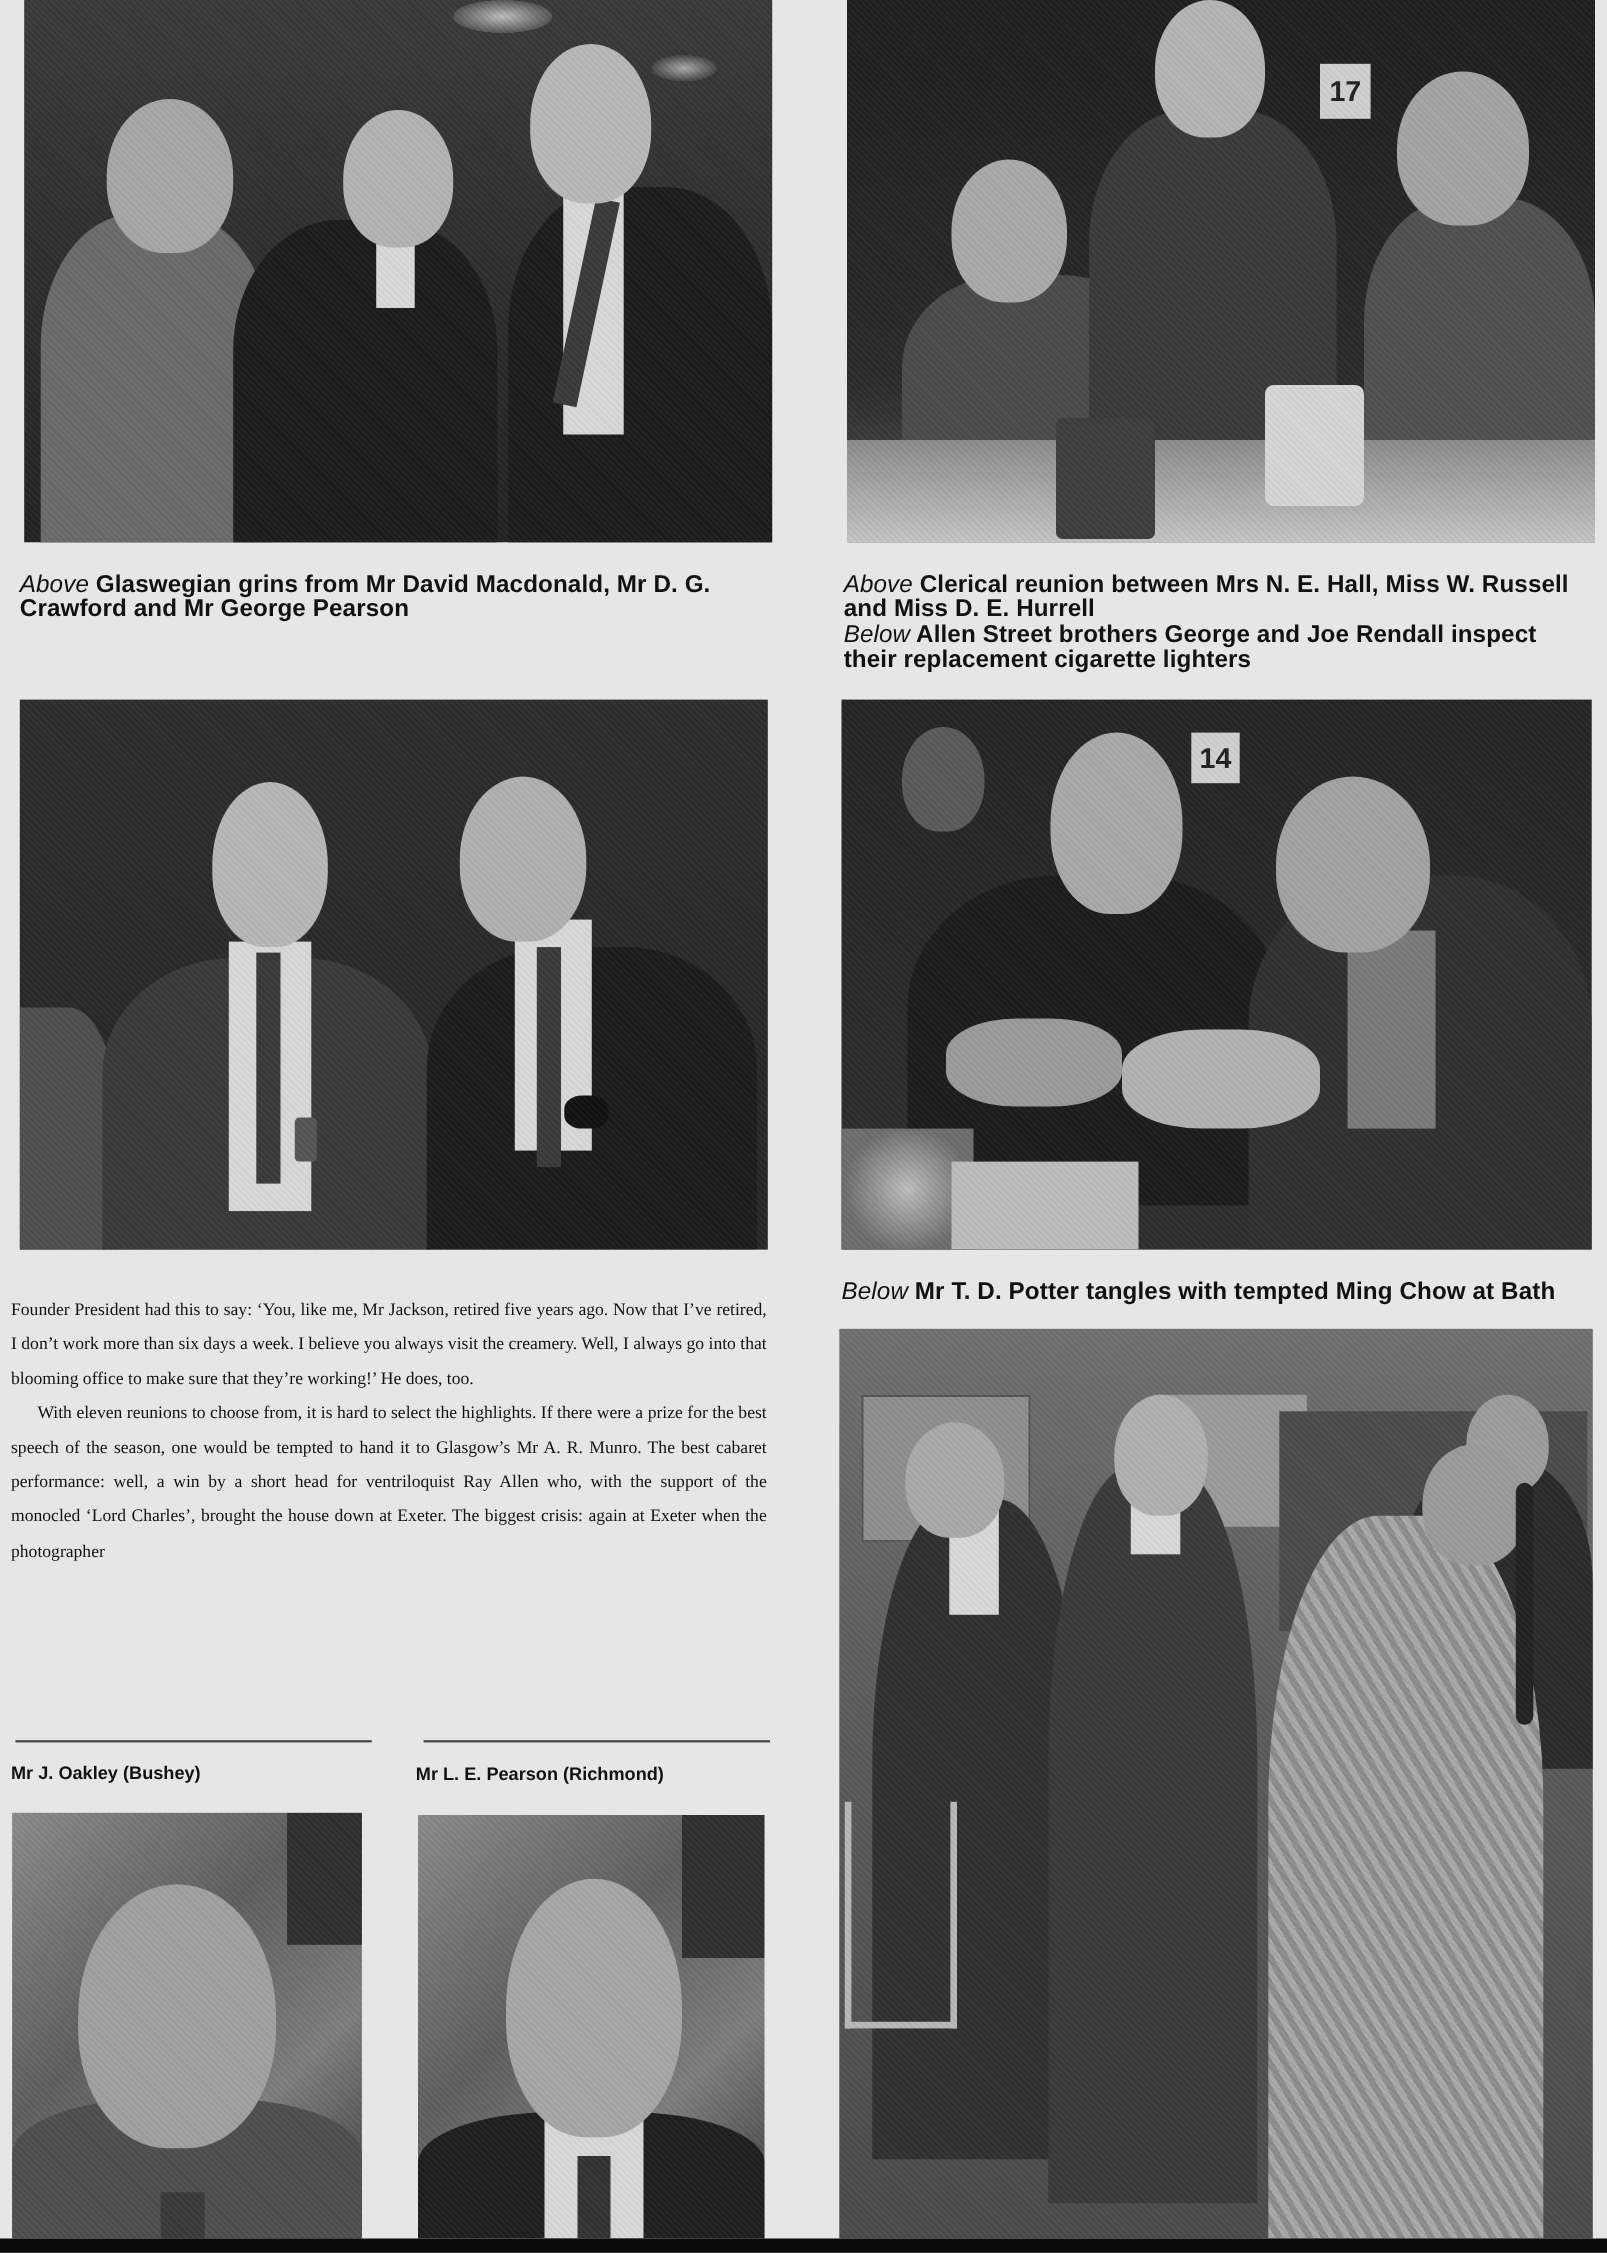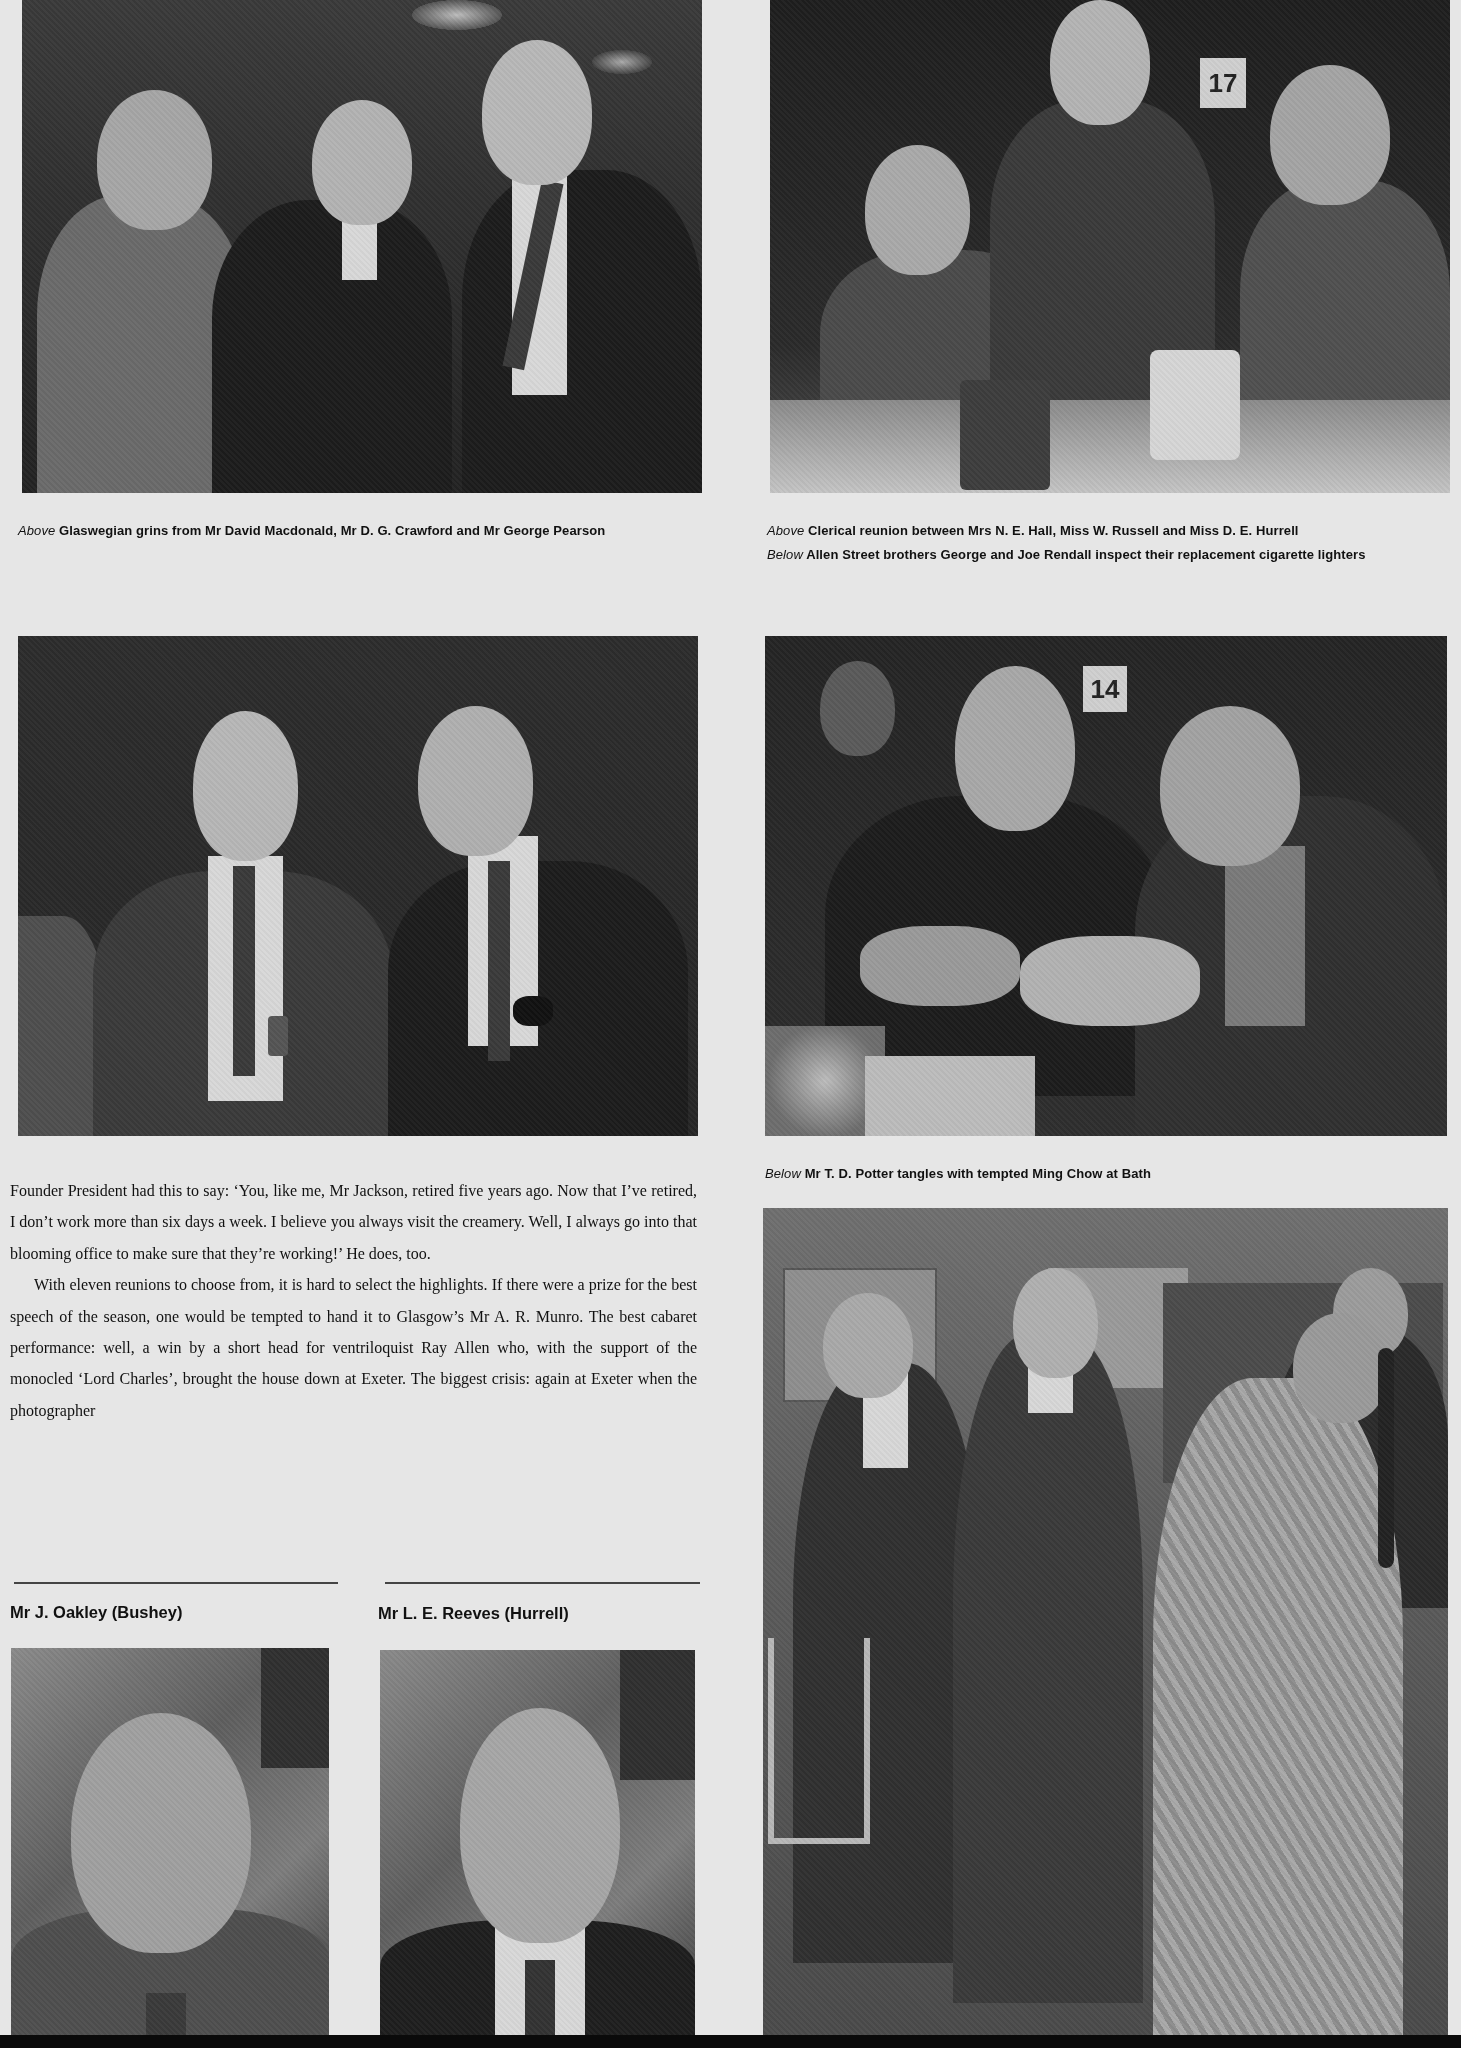--- a/index.html
+++ b/index.html
@@ -30,21 +30,21 @@
     .tie { background: #3a3a3a; }
     .card {
       position: absolute; background: #cfcfcf; color: #222;
       font-family: "Liberation Sans", sans-serif; font-weight: bold;
       display: flex; align-items: center; justify-content: center;
     }
     .caption {
       position: absolute;
       font-family: "Liberation Sans", sans-serif;
       font-weight: bold;
-      font-size: 13px;
+      font-size: 22px;
       line-height: 22px;
       letter-spacing: 0.1px;
     }
     .caption .lead { font-style: italic; font-weight: normal; }
     .caption p { margin: 0; }
     .caption p + p { margin-top: 2px; }
     .body-text {
       position: absolute;
       left: 10px; top: 1175px; width: 687px;
       font-family: "Liberation Serif", serif;
@@ -170,21 +170,21 @@
 
 <div class="body-text">
   <p>Founder President had this to say: ‘You, like me, Mr Jackson, retired five years ago. Now that I’ve retired, I don’t work more than six days a week. I believe you always visit the creamery. Well, I always go into that blooming office to make sure that they’re working!’ He does, too.</p>
   <p class="indent">With eleven reunions to choose from, it is hard to select the highlights. If there were a prize for the best speech of the season, one would be tempted to hand it to Glasgow’s Mr A. R. Munro. The best cabaret performance: well, a win by a short head for ventriloquist Ray Allen who, with the support of the monocled ‘Lord Charles’, brought the house down at Exeter. The biggest crisis: again at Exeter when the photographer</p>
 </div>
 
 <div class="rule" style="left:14px; top:1582px; width:324px;"></div>
 <div class="rule" style="left:385px; top:1582px; width:315px;"></div>
 
 <div class="portrait-label" style="left:10px; top:1603px;">Mr J. Oakley (Bushey)</div>
-<div class="portrait-label" style="left:378px; top:1604px;">Mr L. E. Reeves (Hurrell)</div>
+<div class="portrait-label" style="left:378px; top:1604px;">Mr L. E. Pearson (Richmond)</div>
 
 <div class="photo" style="left:11px; top:1648px; width:318px; height:387px; background:linear-gradient(135deg,#8a8a8a 0%,#5e5e5e 40%,#7d7d7d 70%,#3a3a3a 100%);">
   <div class="fig" style="left:250px; top:0; width:68px; height:120px; background:#2f2f2f;"></div>
   <div class="fig suit" style="left:0; top:260px; width:318px; height:127px; background:#4e4e4e;"></div>
   <div class="fig head" style="left:60px; top:65px; width:180px; height:240px; background:#a0a0a0;"></div>
   <div class="fig tie" style="left:135px; top:345px; width:40px; height:42px; background:#3a3a3a;"></div>
 </div>
 
 <div class="photo" style="left:380px; top:1650px; width:315px; height:385px; background:linear-gradient(135deg,#8a8a8a 0%,#5e5e5e 40%,#7d7d7d 70%,#3a3a3a 100%);">
   <div class="fig" style="left:240px; top:0; width:75px; height:130px; background:#2f2f2f;"></div>

